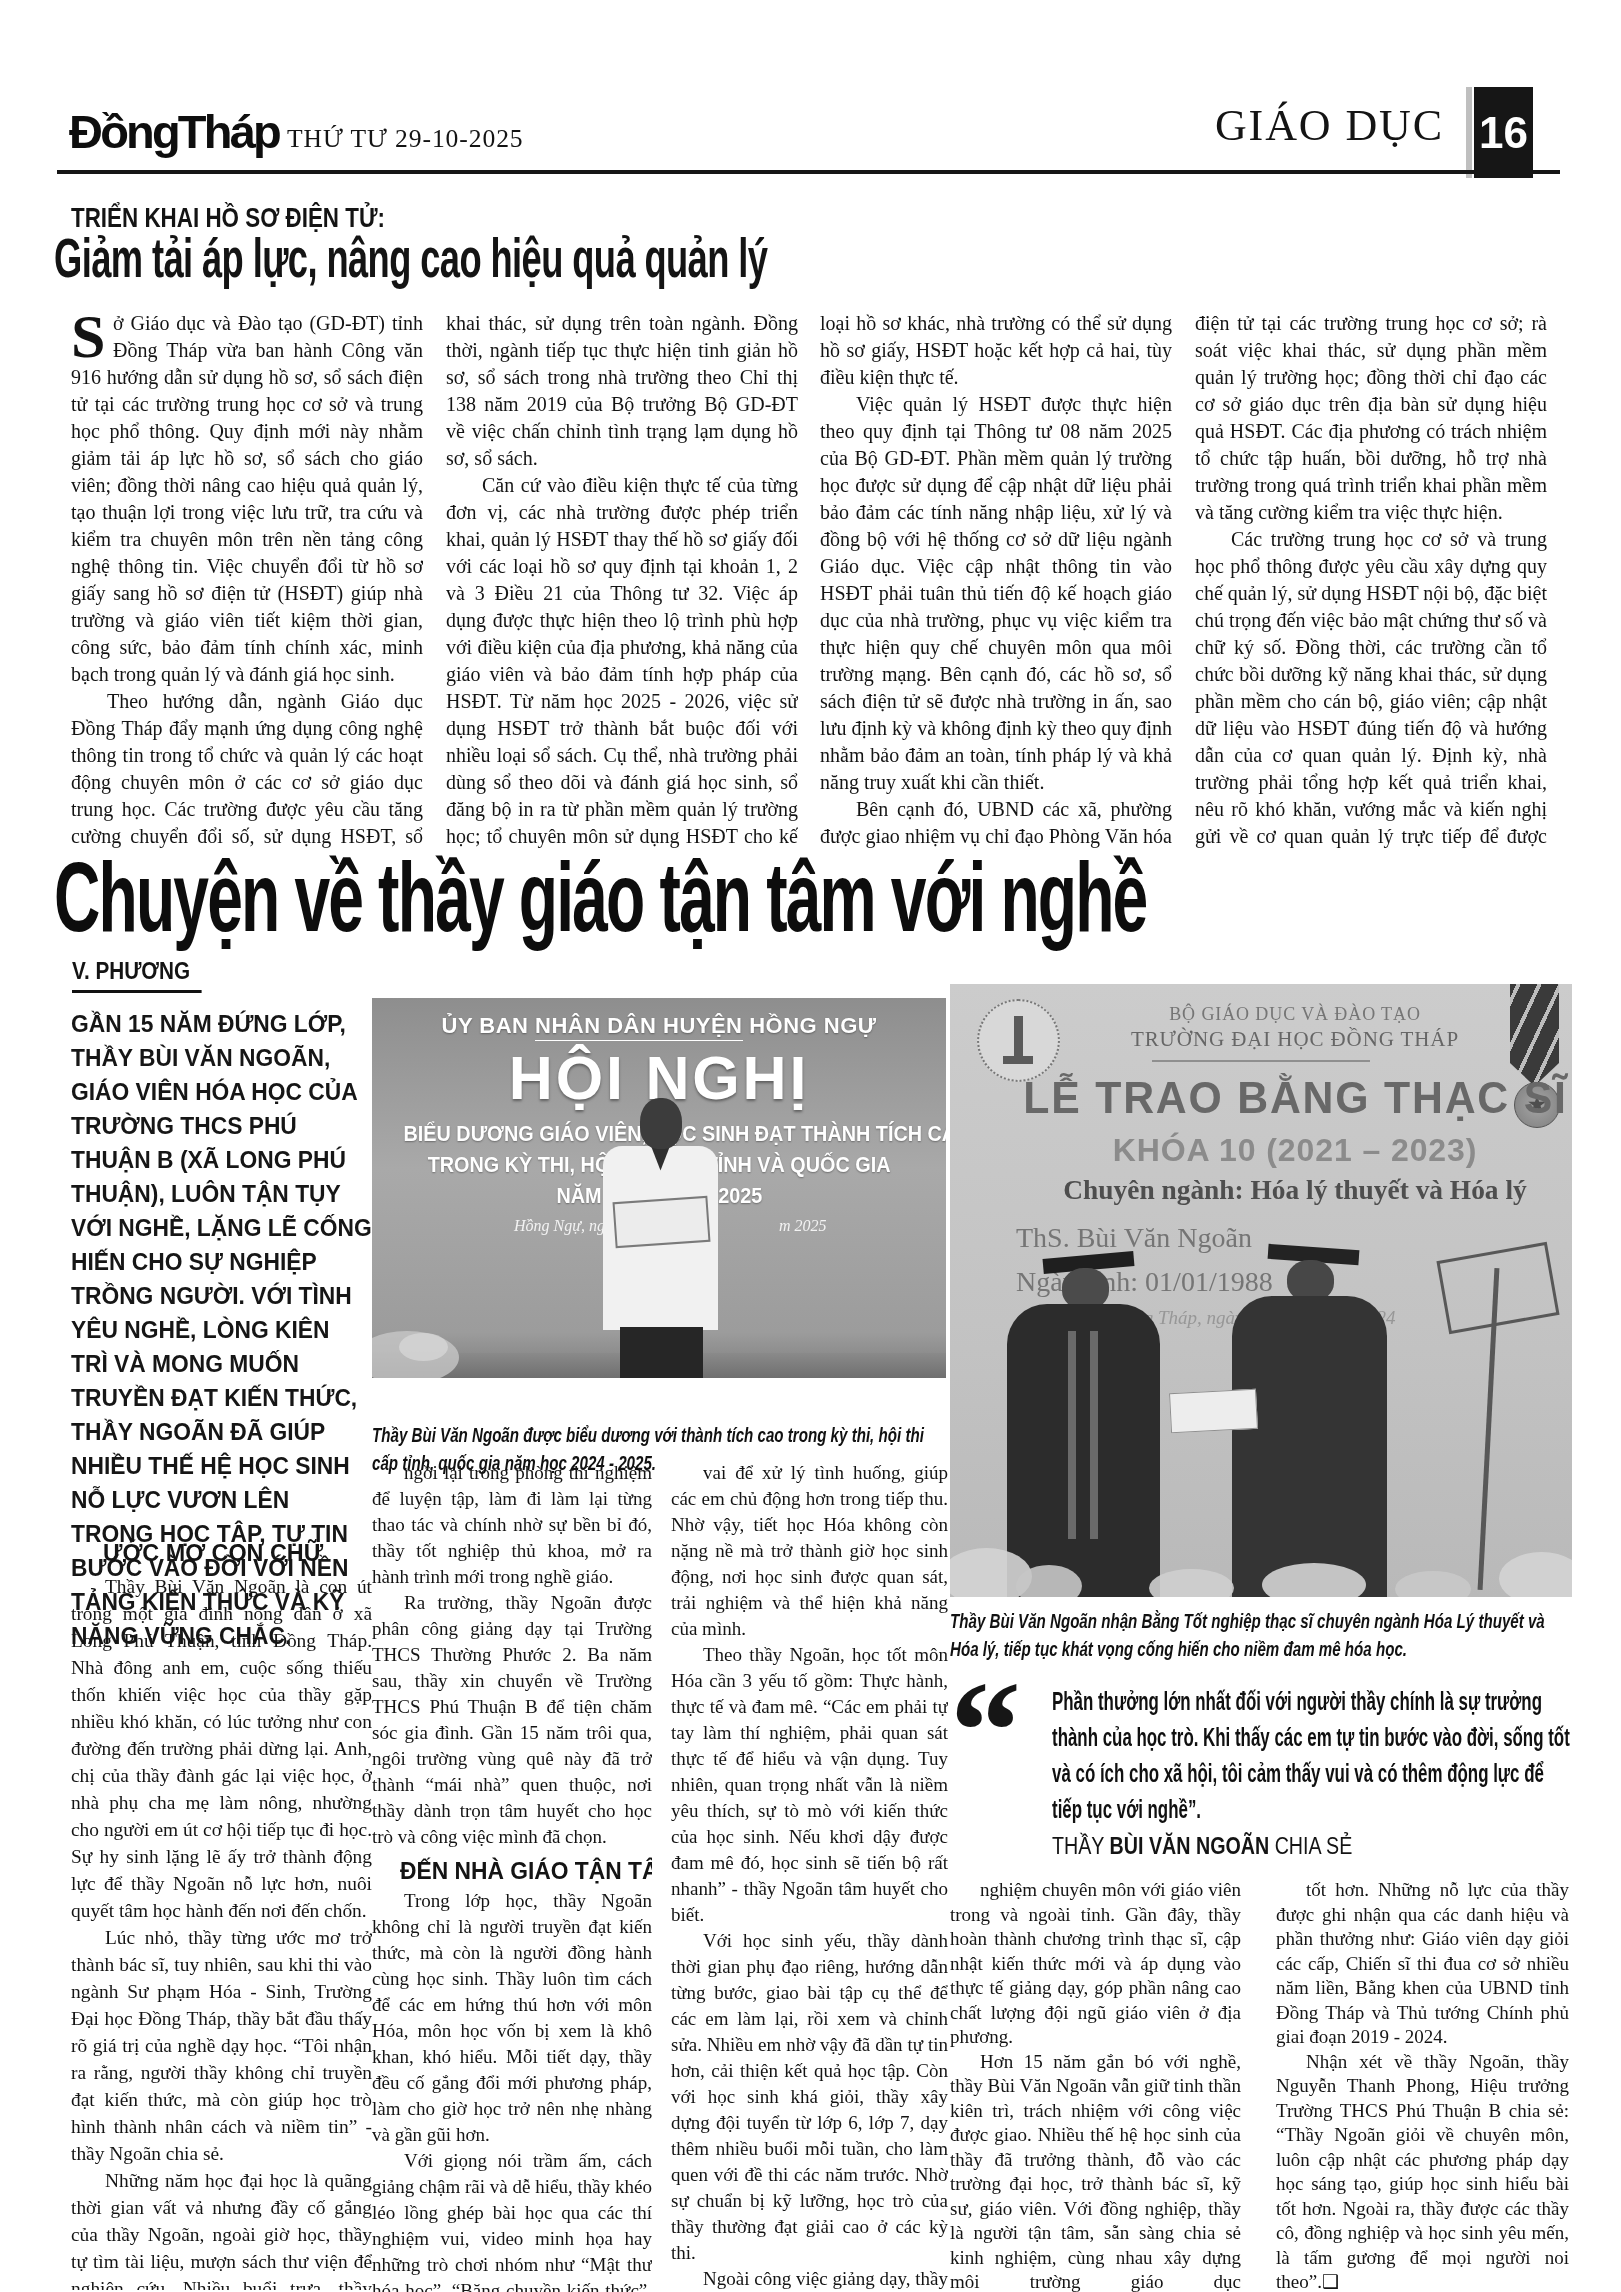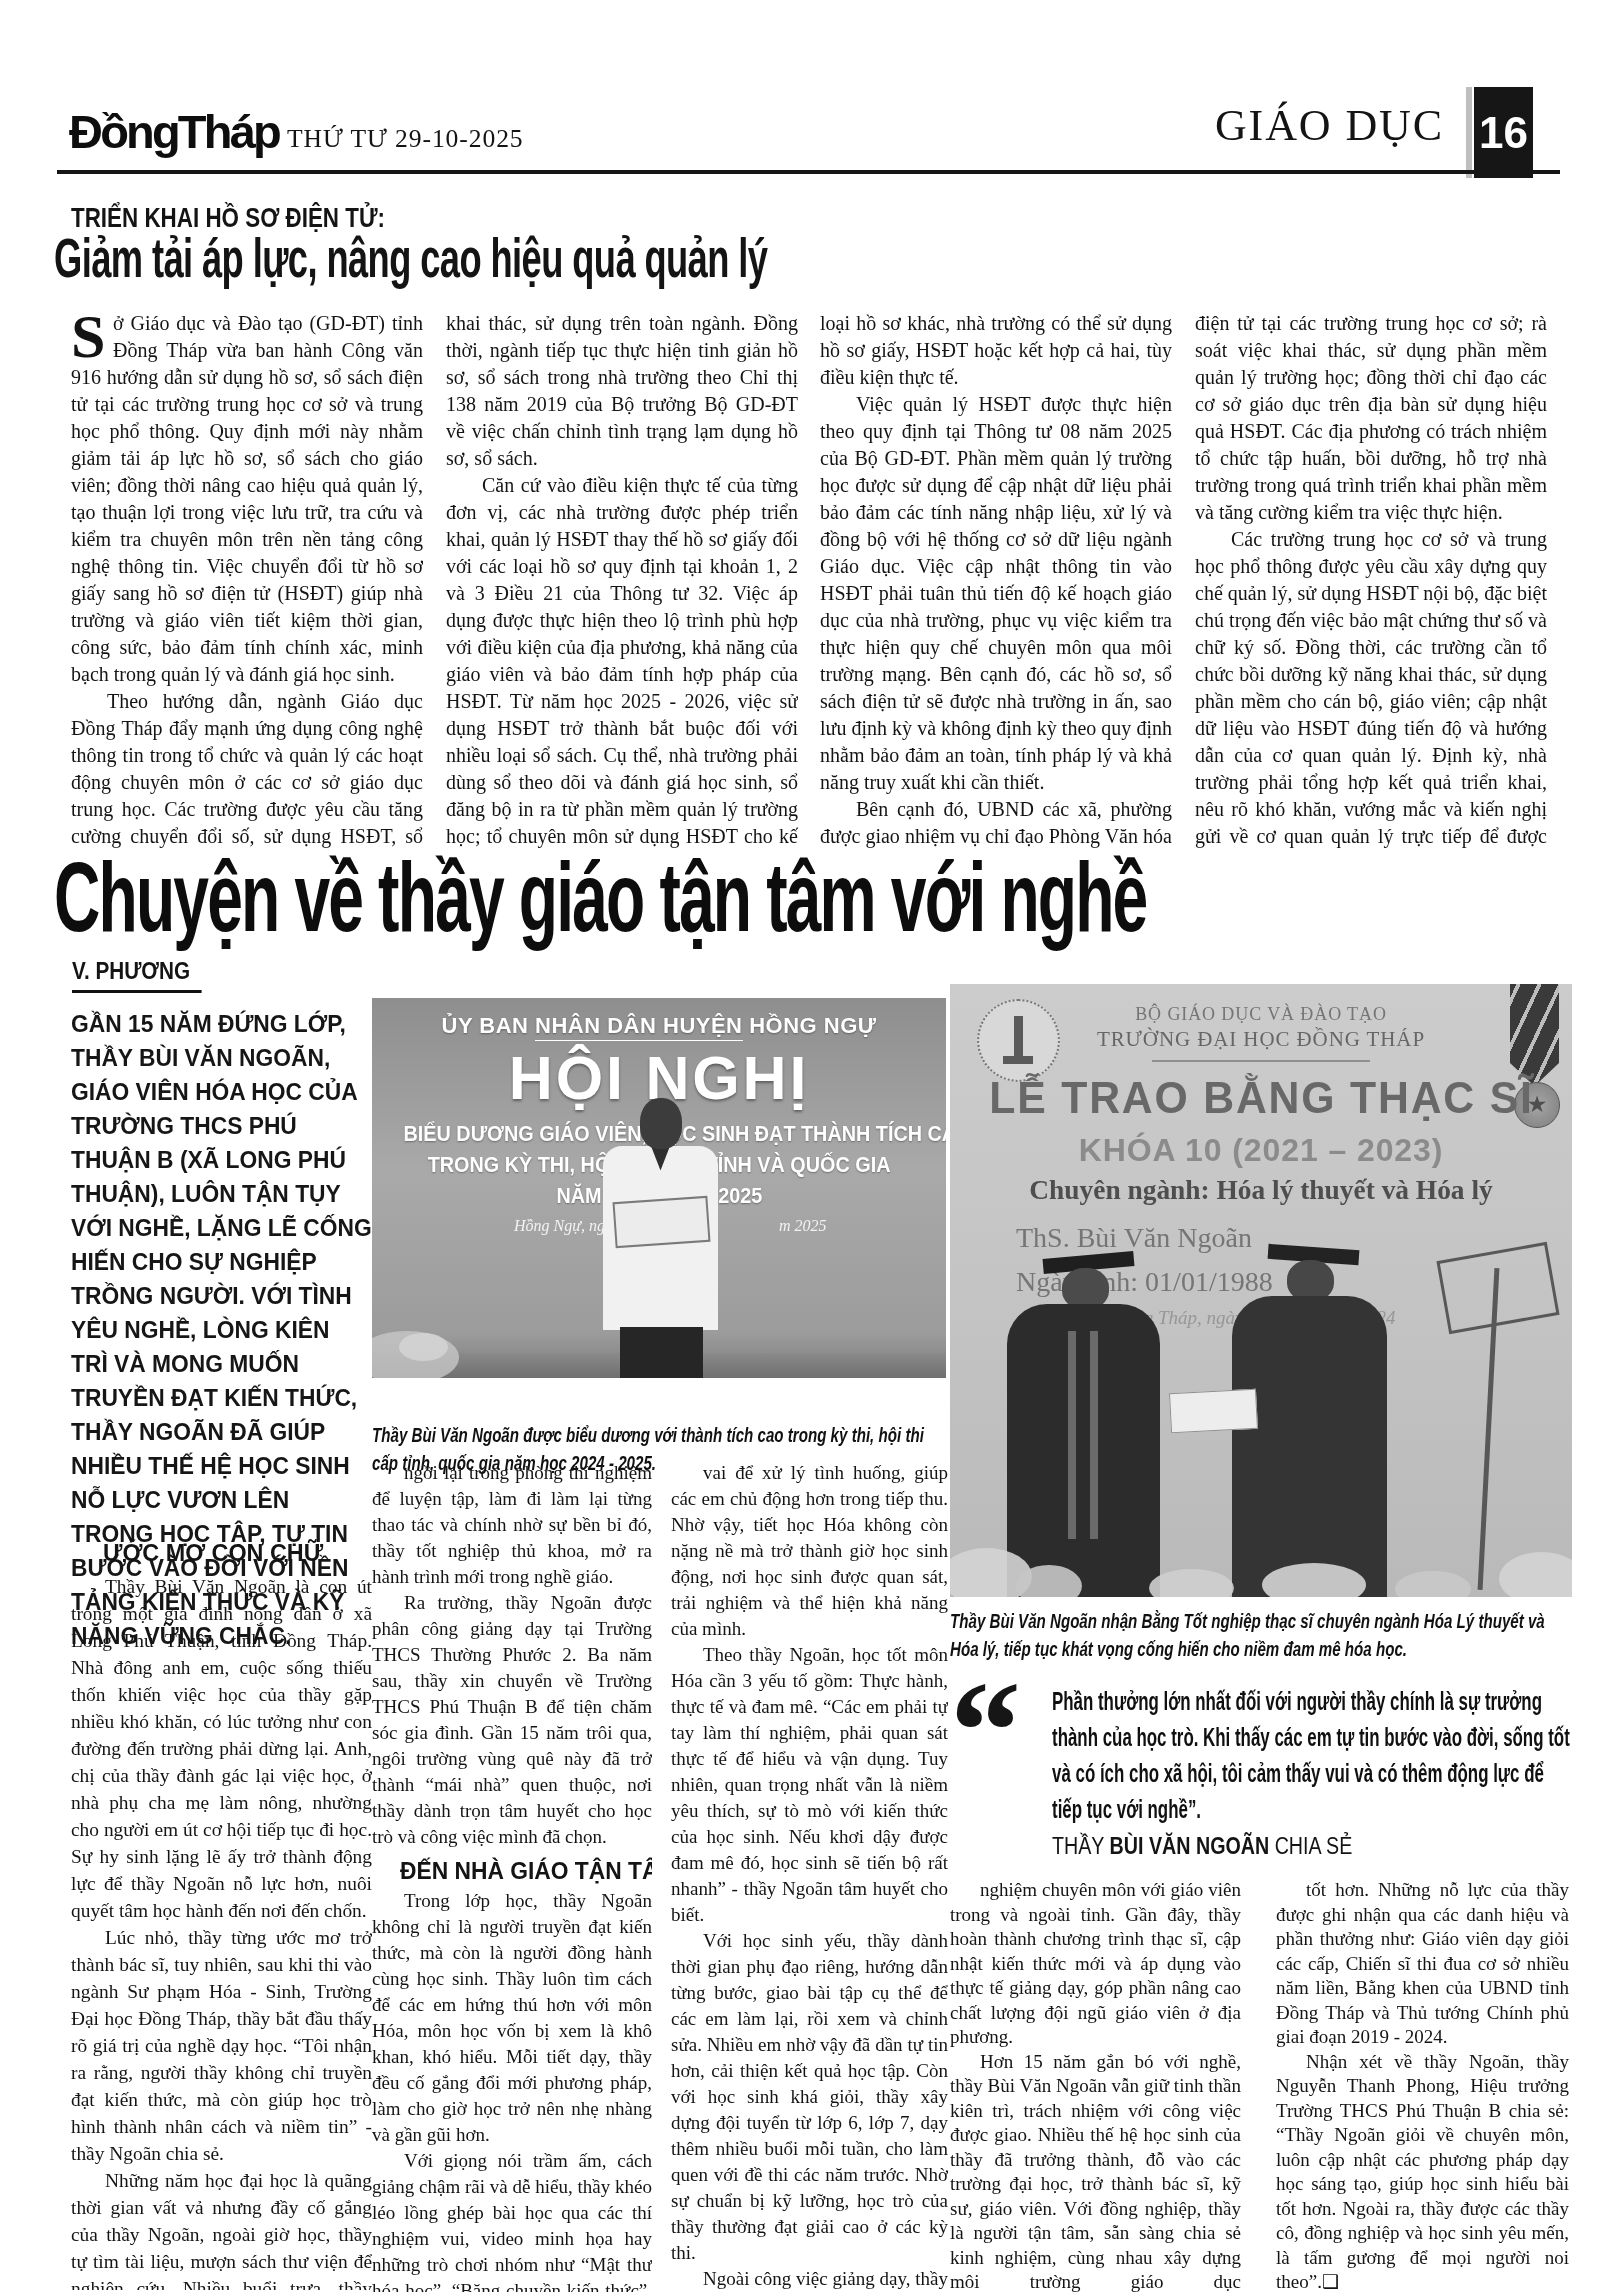--- a/index.html
+++ b/index.html
@@ -78,21 +78,21 @@
 
   
   .bcol{top:1460px;height:832px;overflow:hidden;}
   .colA{left:372px;width:280px;} .colB{left:671px;width:277px;}
   .bcol p{font-size:19px;line-height:26px;text-indent:32px;}
   .sub2{margin:8.5px 0 5.7px;padding-left:28px;font:700 24px/1 "Liberation Sans",sans-serif;}
 
   
   .photo2{left:950px;top:984px;width:622px;height:613px;overflow:hidden;
           background:linear-gradient(180deg,#cccccc 0%,#c3c3c3 55%,#b9b9b9 100%);}
-  .p2c{width:100%;text-align:center;}
+  .p2c{width:100%;text-align:center;padding-left:34px;}
   .p2org1{top:21px;font:400 18px/1 "Liberation Serif",serif;color:#757575;letter-spacing:0.9px;}
   .p2org2{top:45px;font:400 21px/1 "Liberation Serif",serif;color:#666;letter-spacing:0.9px;}
   .p2orgline{left:202px;top:76px;width:218px;height:1.9px;background:#8f8f8f;}
   .p2title{top:91px;font:700 45px/1 "Liberation Sans",sans-serif;color:#686868;letter-spacing:1.9px;}
   .p2title .cxi{transform:scaleX(.95);transform-origin:50% 50%;}
   .p2cohort{top:150px;font:700 32px/1 "Liberation Sans",sans-serif;color:#8b8b8b;letter-spacing:0.9px;}
   .p2major{top:193px;font:700 27.4px/1 "Liberation Serif",serif;color:#4e4e4e;}
   .p2name{left:66px;top:240px;font:400 28px/1 "Liberation Serif",serif;color:#757575;}
   .p2dob{left:66px;top:284px;font:400 28px/1 "Liberation Serif",serif;color:#757575;}
   .p2pd{left:161px;top:324px;font:italic 400 19px/1 "Liberation Serif",serif;color:#979797;}

